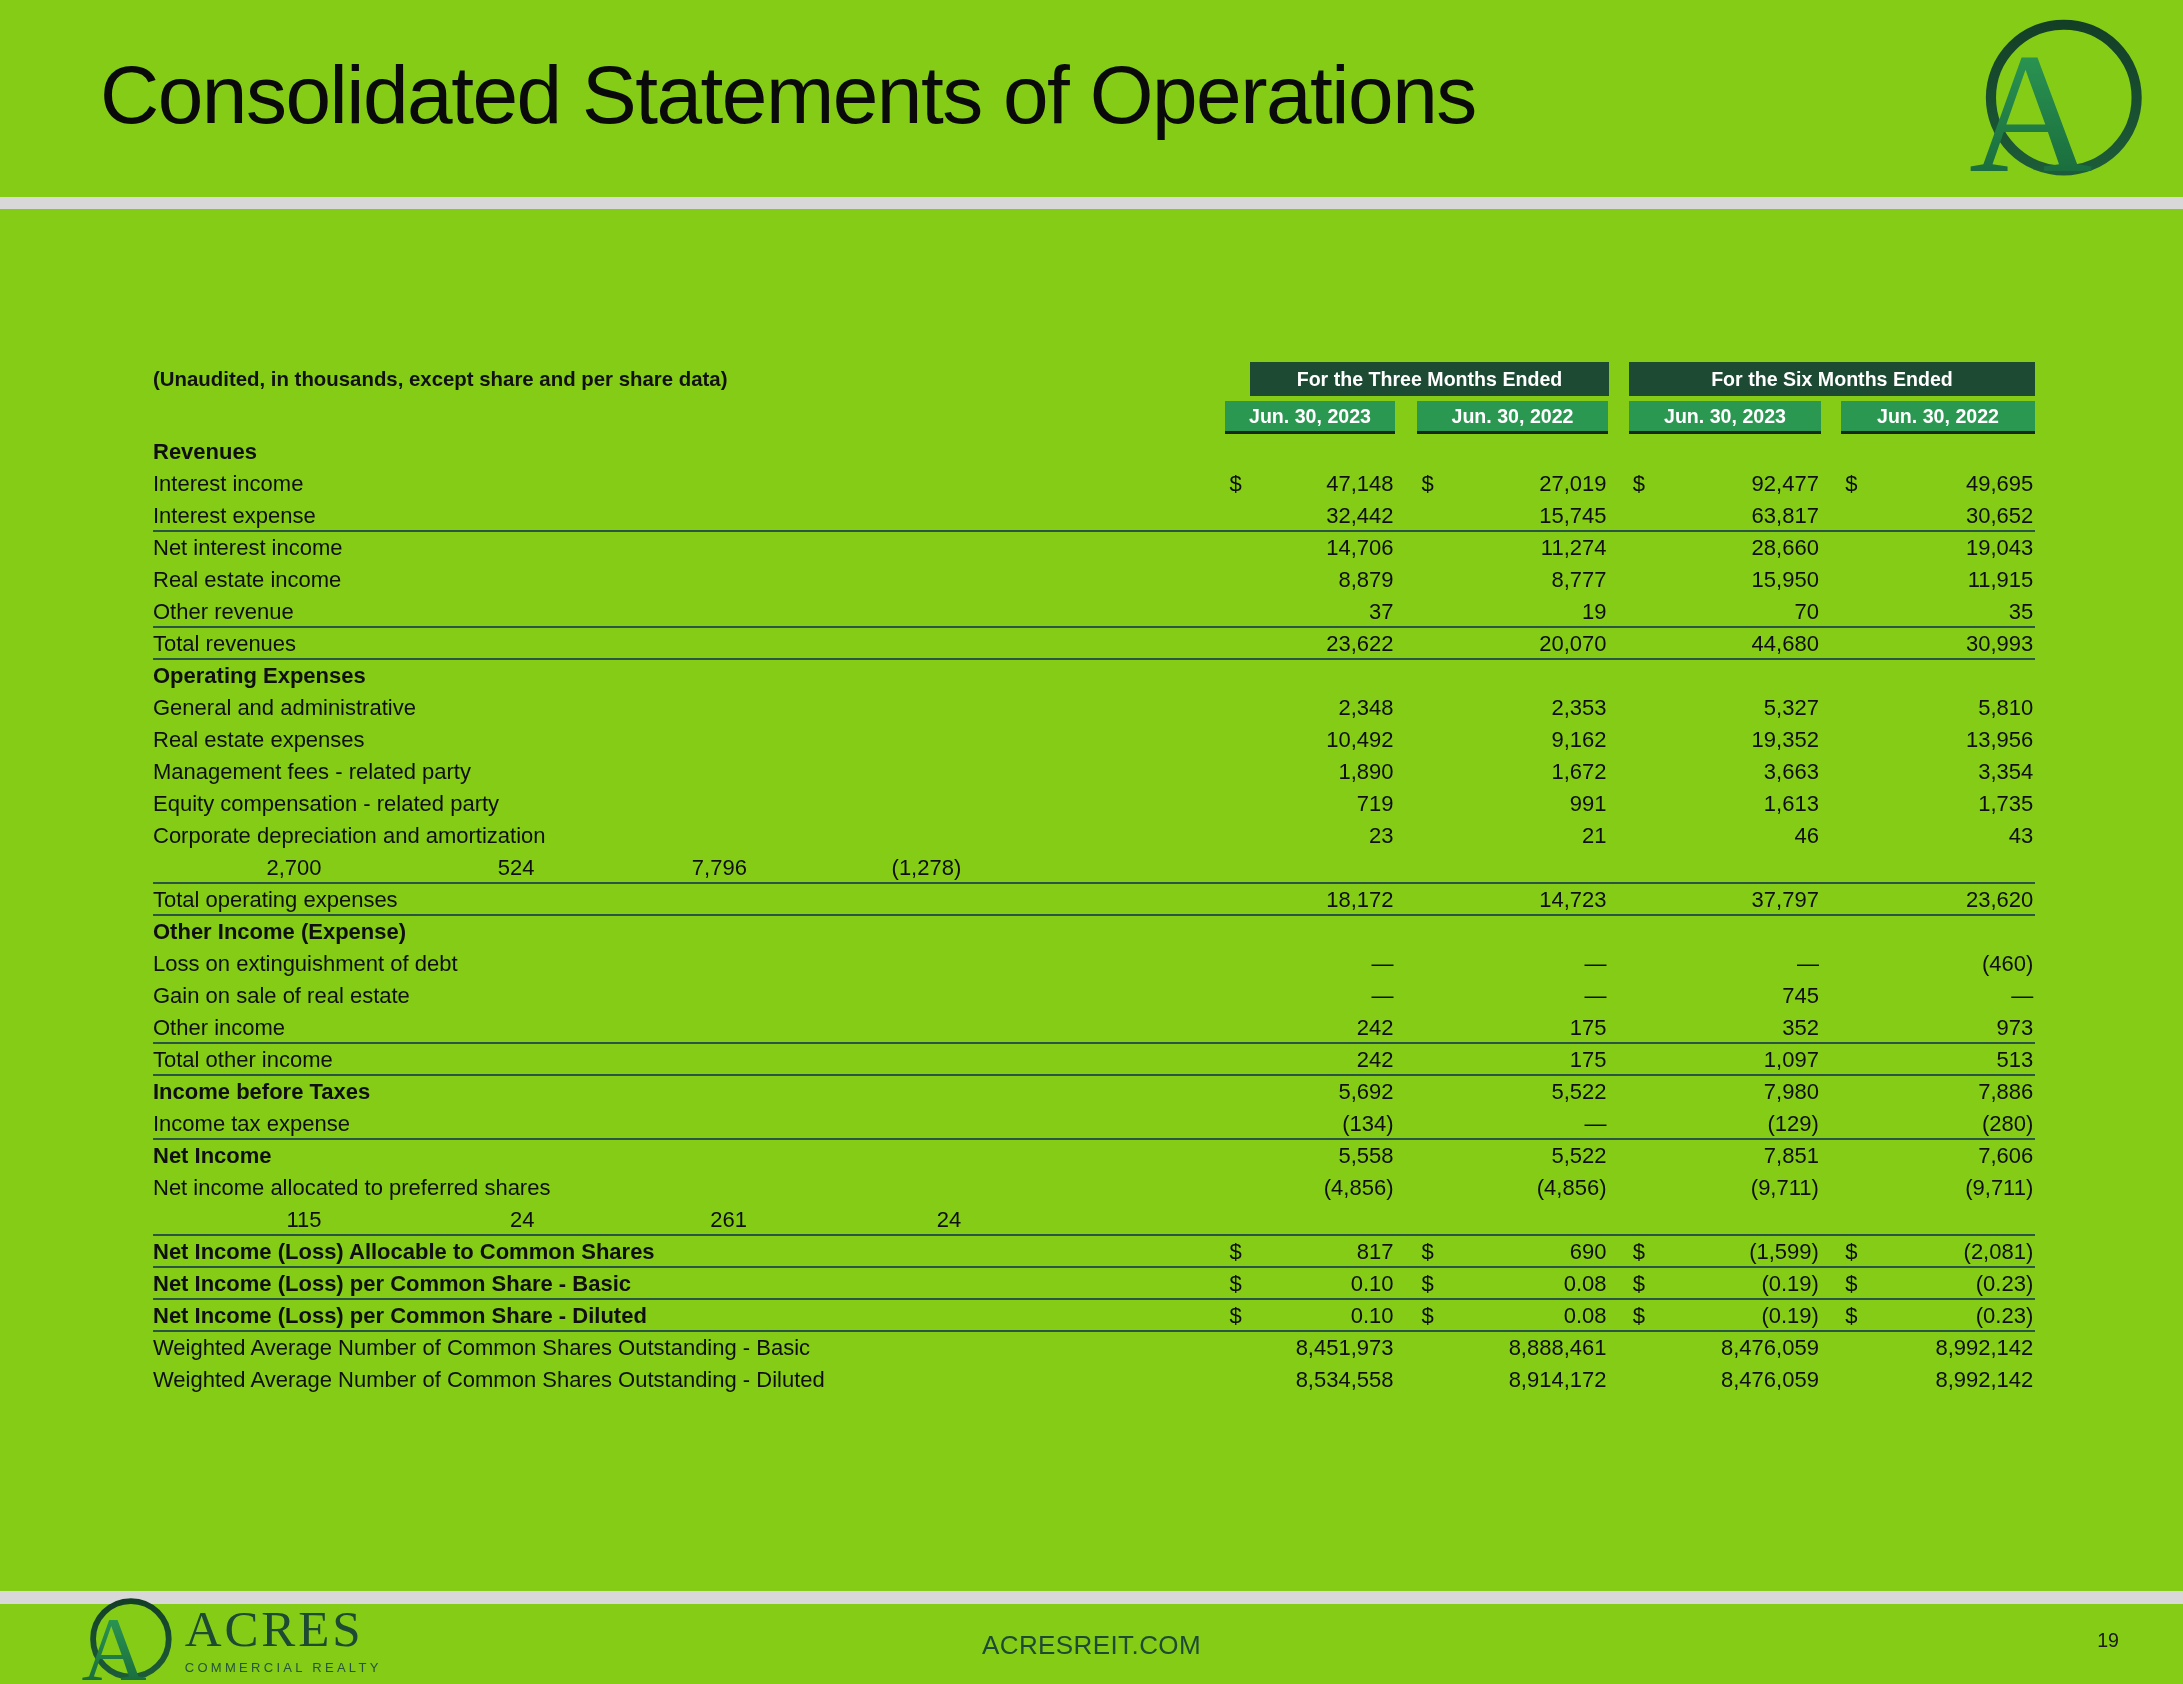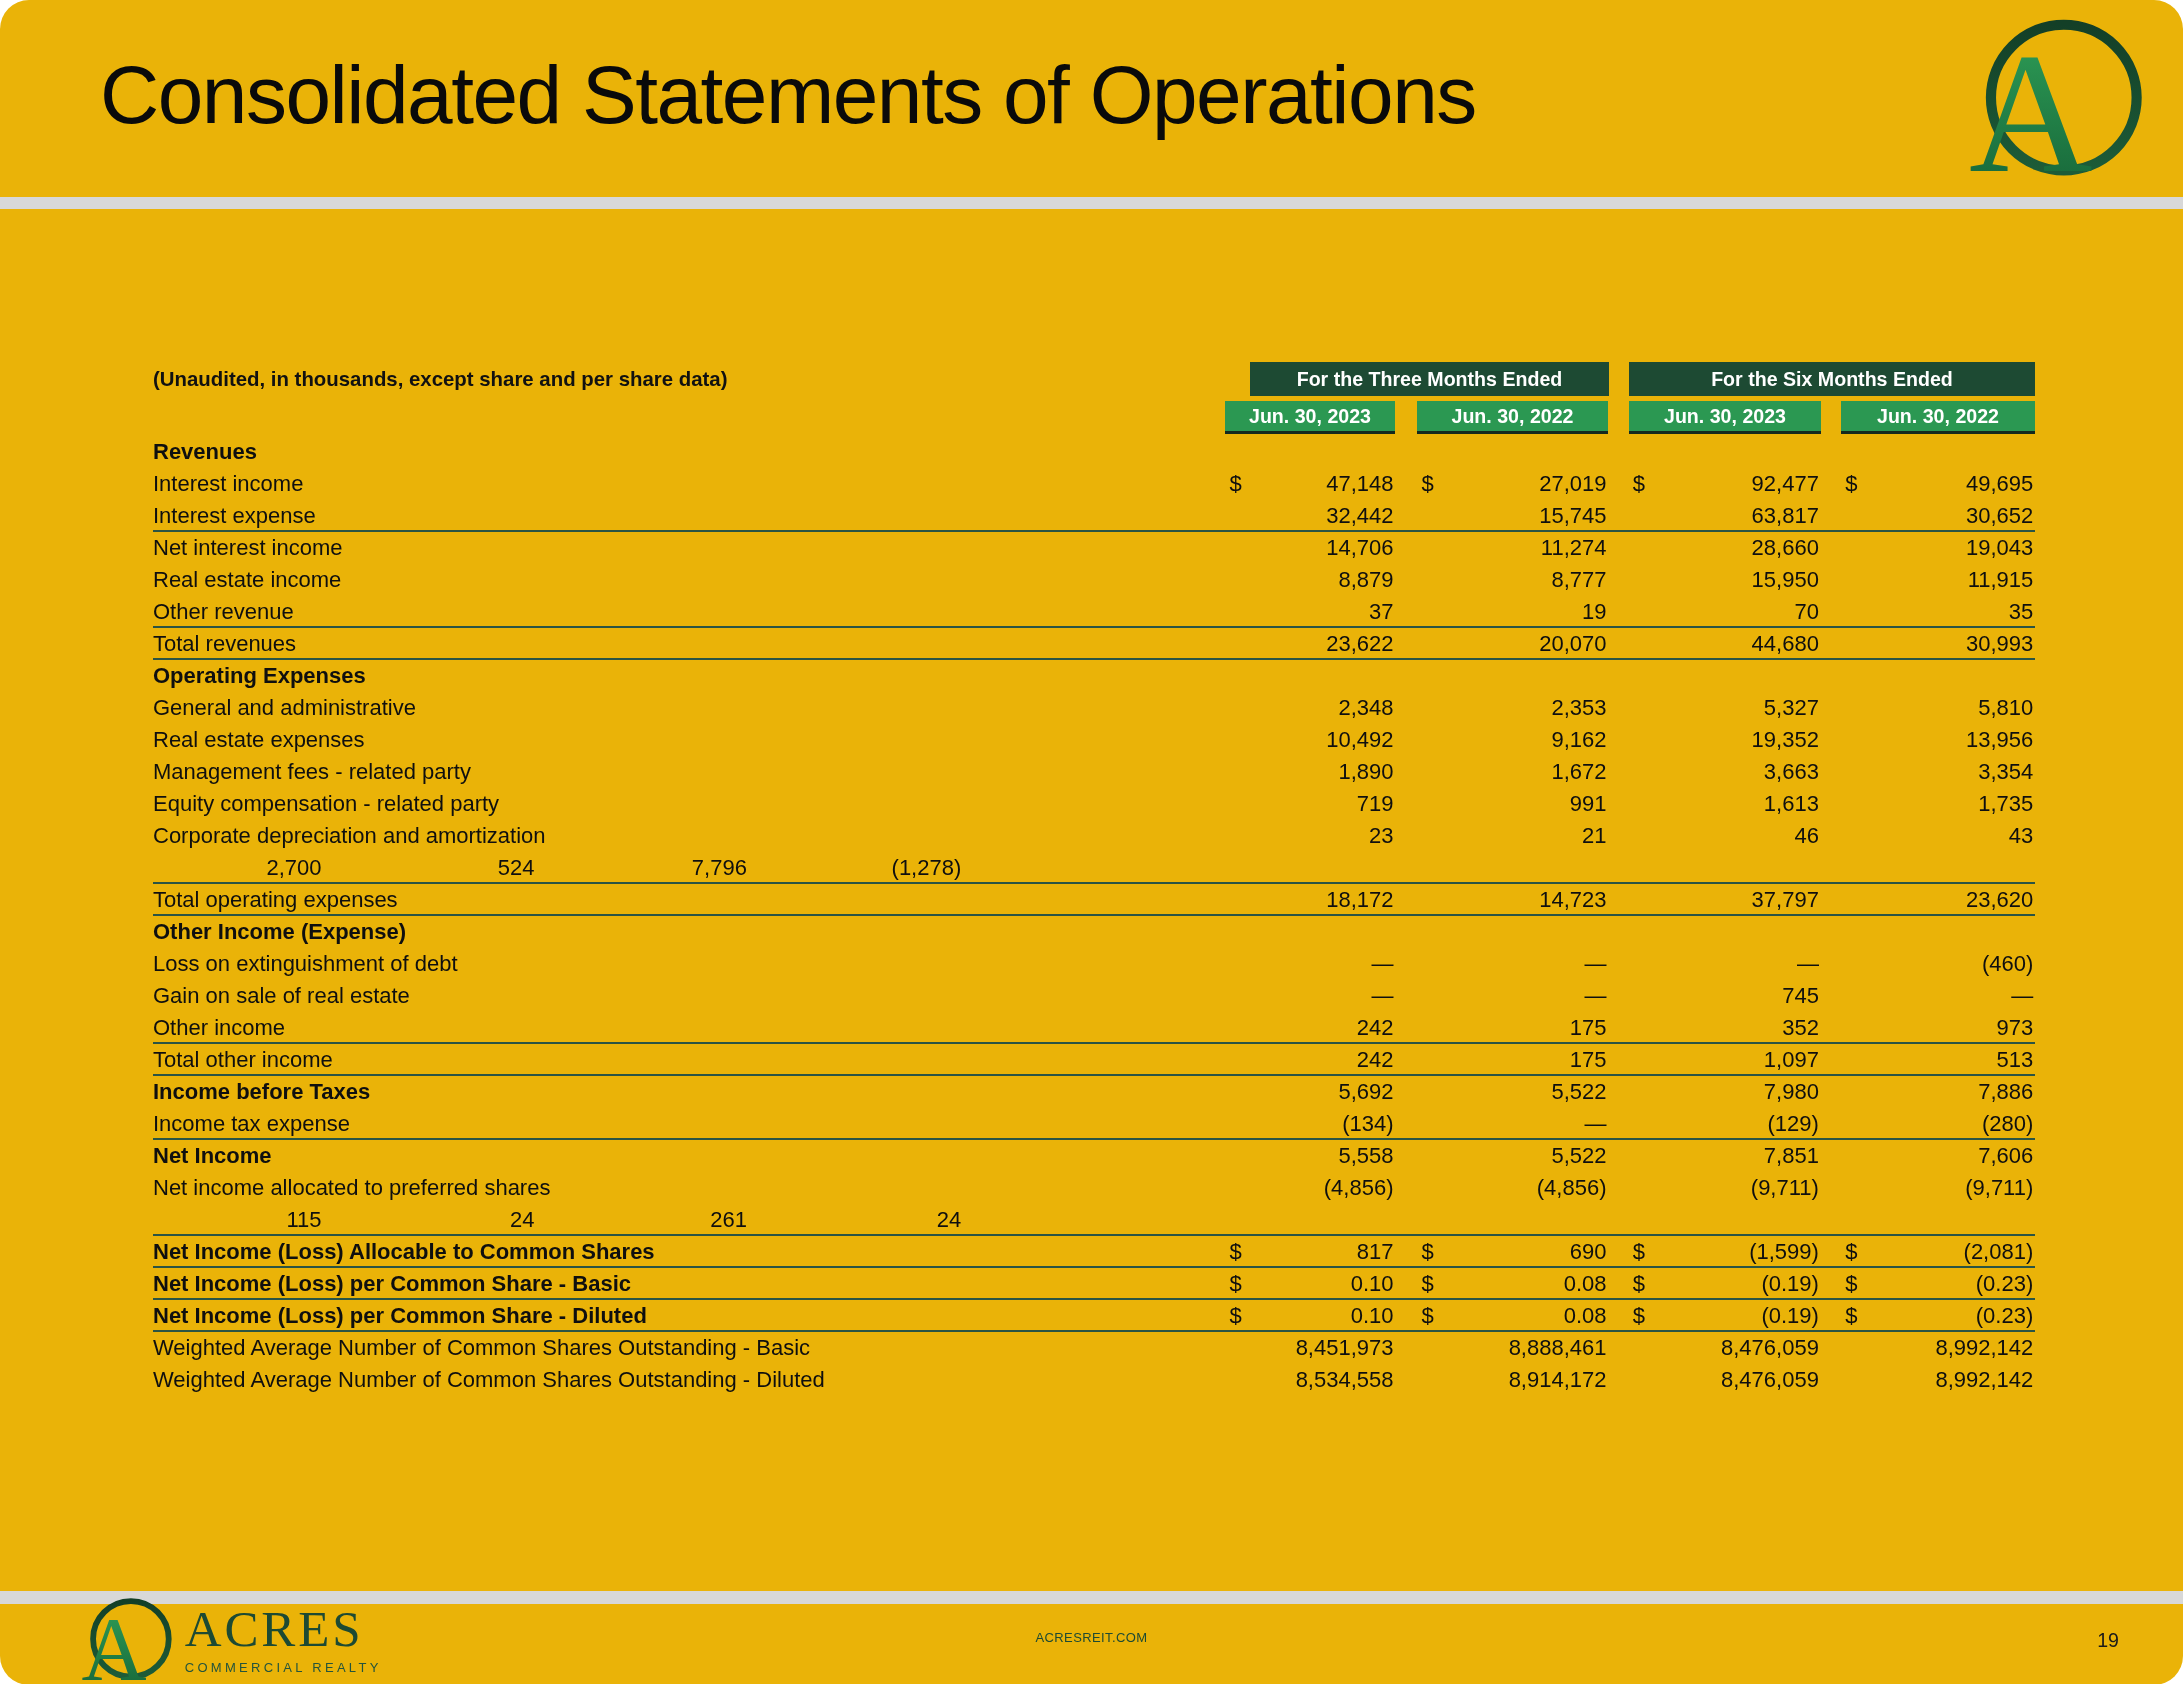--- a/index.html
+++ b/index.html
@@ -1,17 +1,17 @@
 <!DOCTYPE html>
 <html style="font-size:11.6px"><head>
 <meta charset="utf-8">
 <style>
   html,body{margin:0;padding:0;background:#ffffff;}
-  .slide{position:relative;width:2183px;height:1685px;background:#eab308;overflow:hidden;
-         font-family:"Liberation Sans", sans-serif;color:#0f0f0f;border-radius:29px;}
+  .slide{position:relative;width:2183px;height:1685px;background:#84cc16;overflow:hidden;
+         font-family:"Liberation Sans", sans-serif;color:#0f0f0f;}
 
   
   .page-title{position:absolute;left:100px;top:48px;font-size:82px;font-weight:400;
               letter-spacing:-1.5px;color:#0a0a0a;white-space:nowrap;}
   .logo-top{position:absolute;left:1969px;top:16px;width:175px;height:169px;}
   .divider{position:absolute;left:0;width:2183px;background:#d8d8d8;}
   .divider.top{top:197px;height:12.4px;}
   .divider.bottom{top:1591px;height:13px;}
 
   
@@ -40,21 +40,21 @@
   .v.c4{width:194px;}
   .v .d{position:absolute;left:4.4px;top:0;}
 
   
   .footer-logo{position:absolute;left:80px;top:1595px;display:flex;align-items:flex-start;}
   .footer-logo svg{flex:none;}
   .fl-text{margin-left:8.7px;color:#1d4a33;}
   .fl-acres{font-family:"Liberation Serif", serif;font-size:51px;line-height:1;letter-spacing:2.9px;margin-top:8.7px;}
   .fl-tag{font-size:13px;letter-spacing:3.3px;margin-top:5.8px;color:#24543c;white-space:nowrap;}
   .site{position:absolute;left:0;width:2183px;top:1630px;text-align:center;color:#1d4a33;
-        font-size:13px;letter-spacing:0.4px;}
+        font-size:26px;letter-spacing:0.4px;}
   .pagenum{position:absolute;right:64px;top:1629px;font-size:19.6px;color:#1a1a1a;}
 </style>
 </head>
 <body>
 
 <div class="slide">
 
   <div class="page-title">Consolidated Statements of Operations</div>
 
   <svg class="logo-top" viewBox="0 0 240 232">

